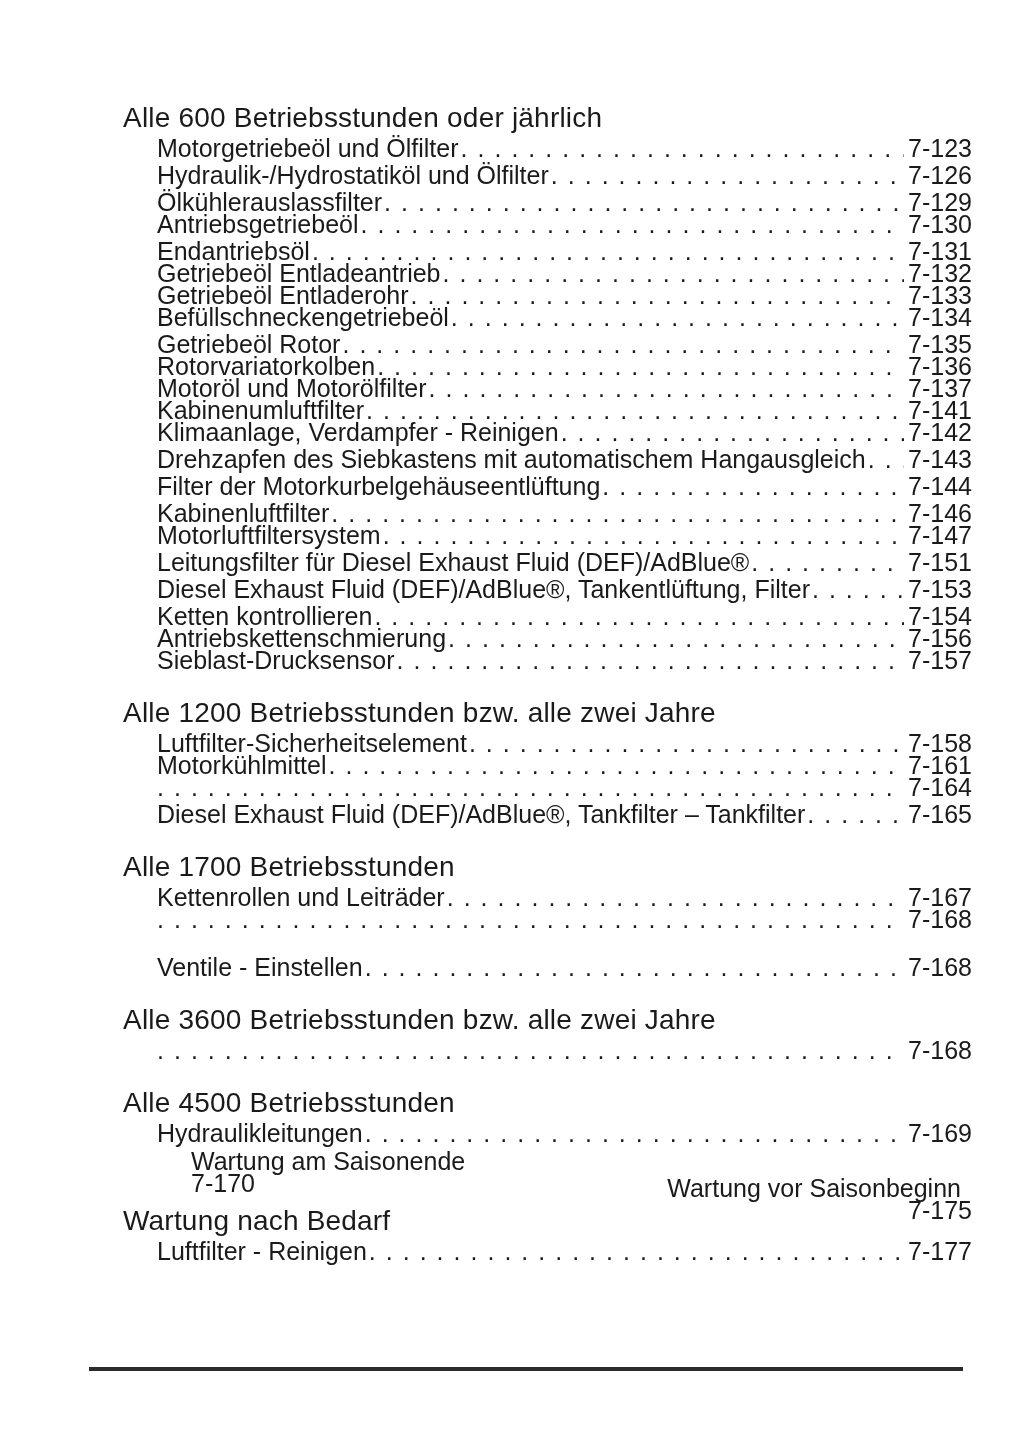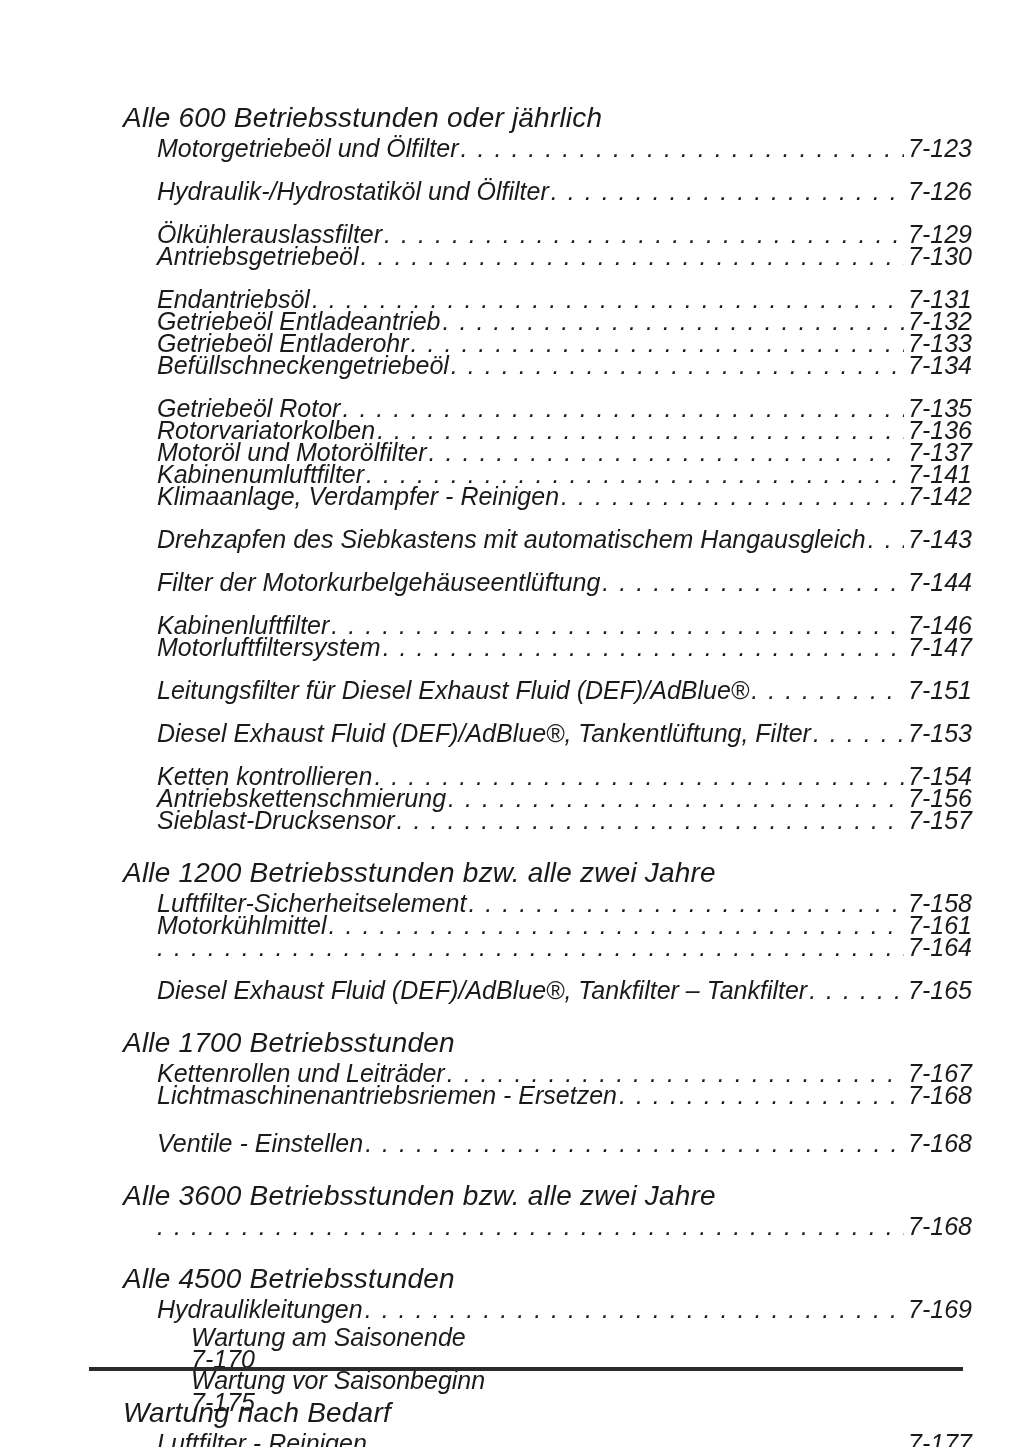--- a/index.html
+++ b/index.html
@@ -10,42 +10,42 @@
     color:#1a1a1a;
     font-family:"Liberation Sans", sans-serif;
     position:relative;
     overflow:hidden;
   }
   .page {
     position:absolute;
     left:123px; top:102px;
     width:840px;
   }
-  .section { margin-top:26px;font-style:italic; }
+  .section { margin-top:26px; }
   .section:first-child { margin-top:0; }
   .section.tight { margin-top:6px; }
   .heading {
     font-size:28px;
     line-height:31px;
     font-weight:400;
     letter-spacing:0.2px;
     margin:0 0 4px 0;
     white-space:nowrap;
   }
   .entries { width:100%; }
   .entry {
     display:flex;
     align-items:baseline;
     font-size:25px;
     line-height:22px;
     height:22px;
     padding-left:34px;
     white-space:nowrap;
   }
-  .entry.gap { margin-top:21px; }
+  .entry.gap { margin-top:5px;align-items:flex-end; }
   .entry.indent2 { padding-left:68px;flex-direction:column; }
   .entry .label { flex:0 0 auto; padding-right:2px; }
   .entry .dots {
     flex:1 1 auto;
     min-width:0;
     overflow:hidden;
     white-space:nowrap;
     letter-spacing:10px;
     margin-right:4px;
   }
@@ -206,21 +206,20 @@
     </section>
     <section class="section">
       <h2 class="heading">Alle 1700 Betriebsstunden</h2>
       <div class="entries">
         <div class="entry">
           <span class="label">Kettenrollen und Leiträder</span>
           <span class="dots">..................................................................................................................................</span>
           <span class="pagenum">7-167</span>
         </div>
         <div class="entry">
-          <span class="label">Lichtmaschinenantriebsriemen - Ersetzen</span>
           <span class="dots">..................................................................................................................................</span>
           <span class="pagenum">7-168</span>
         </div>
       </div>
     </section>
     <section class="section">
       <div class="entries">
         <div class="entry">
           <span class="label">Ventile - Einstellen</span>
           <span class="dots">..................................................................................................................................</span>

